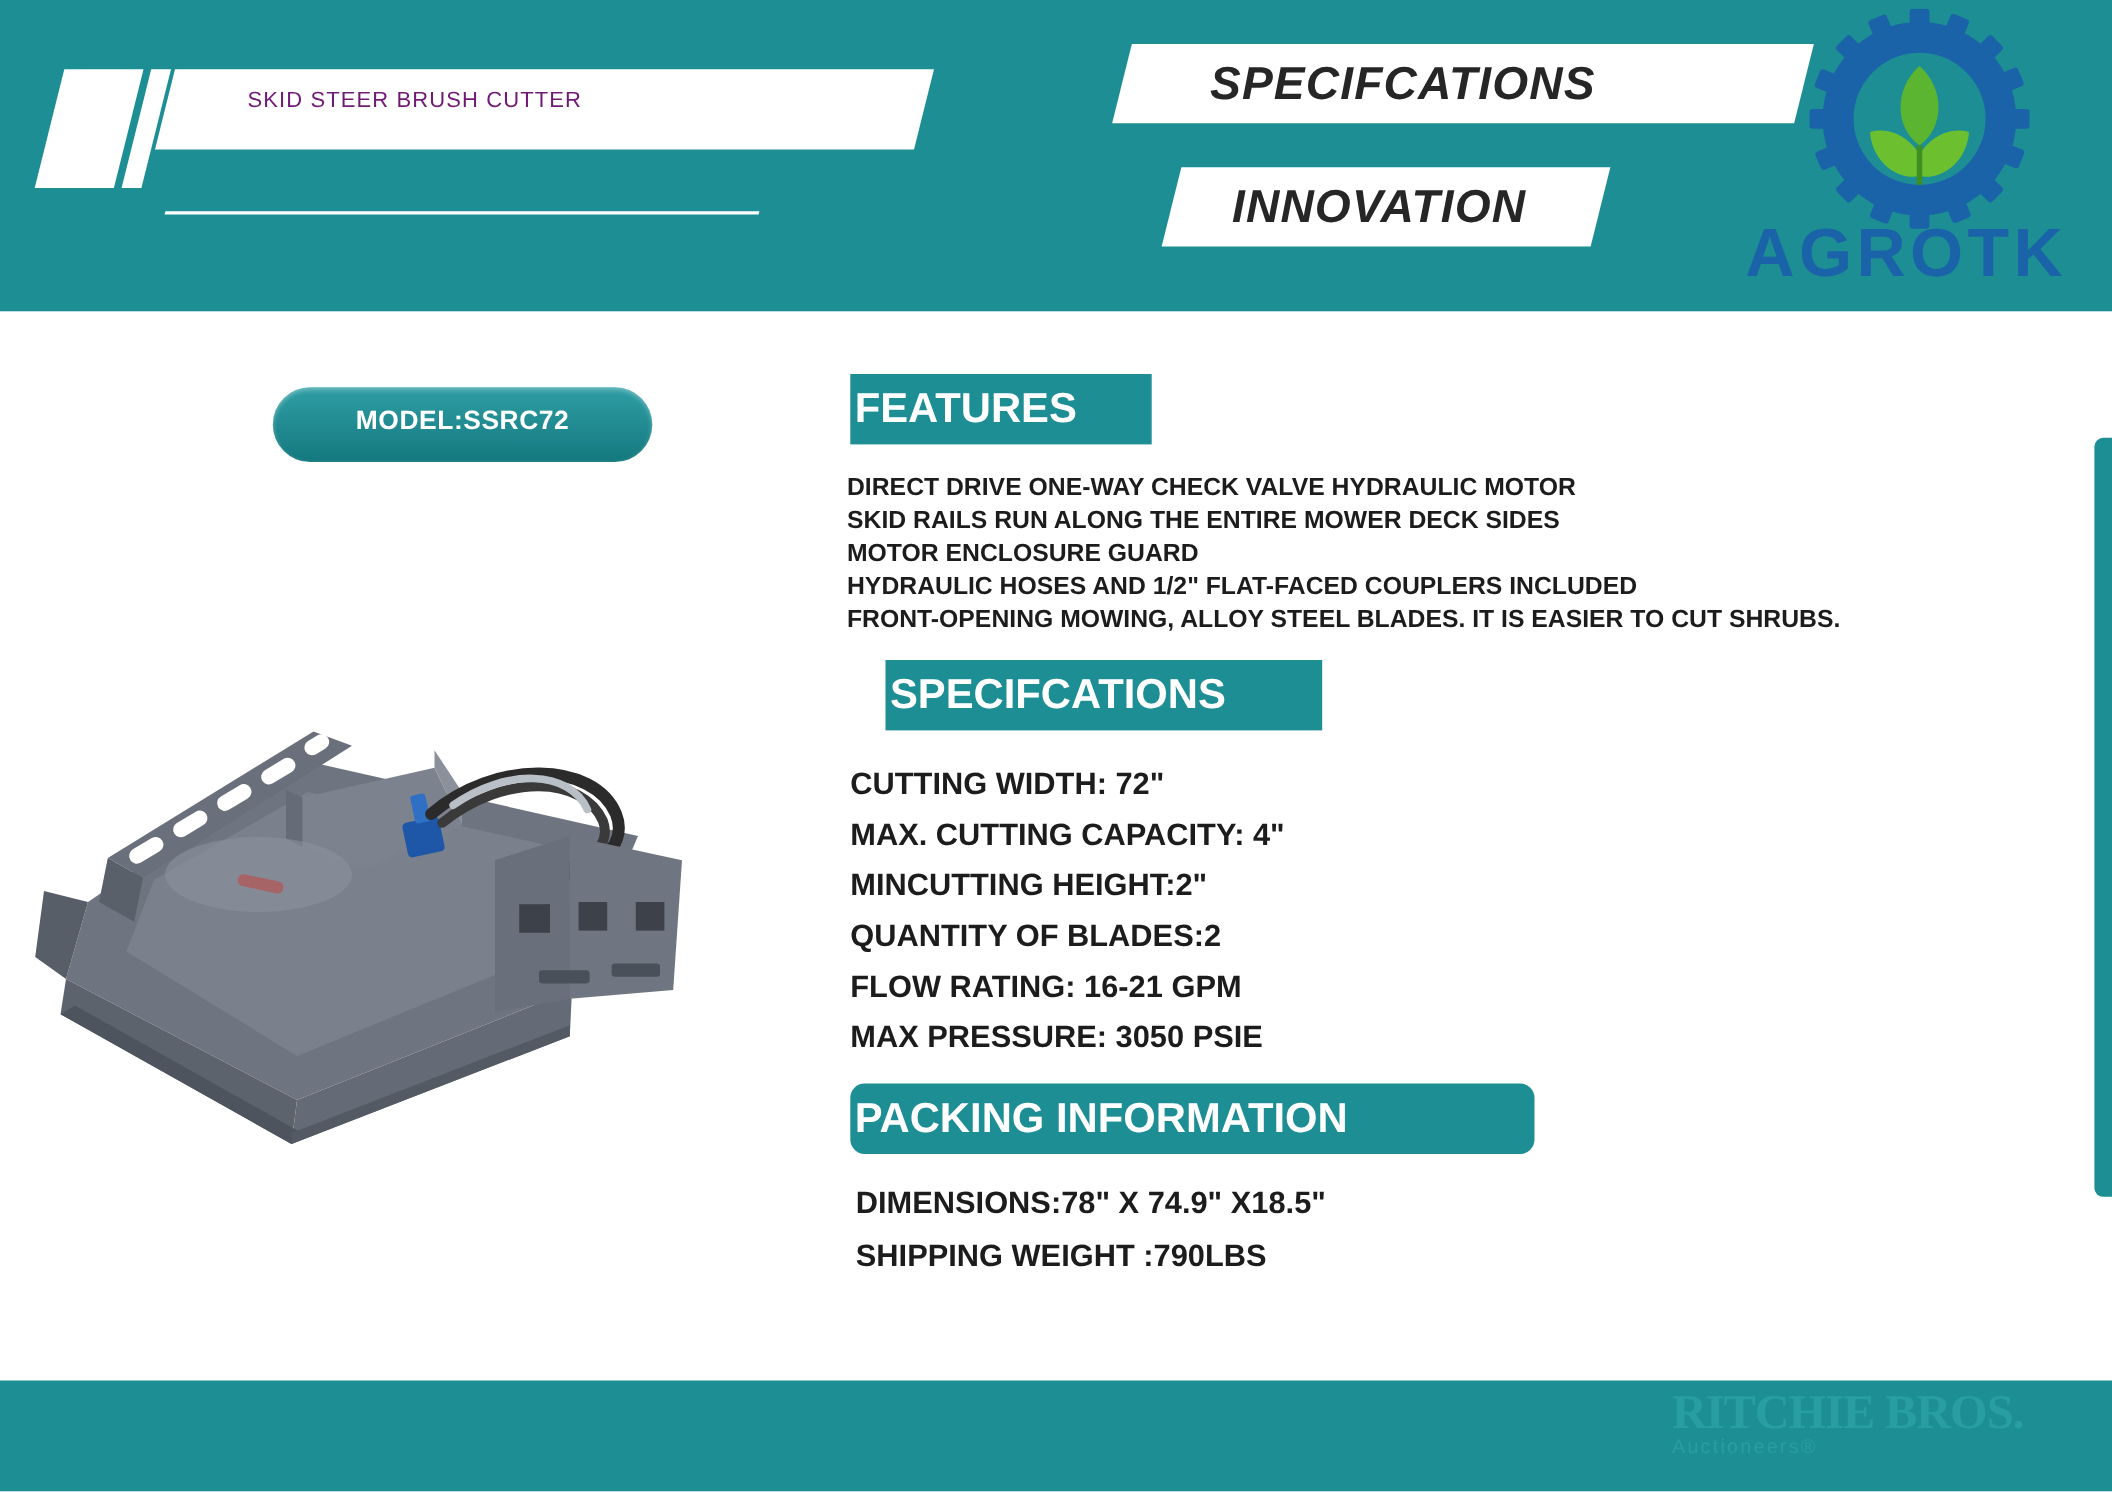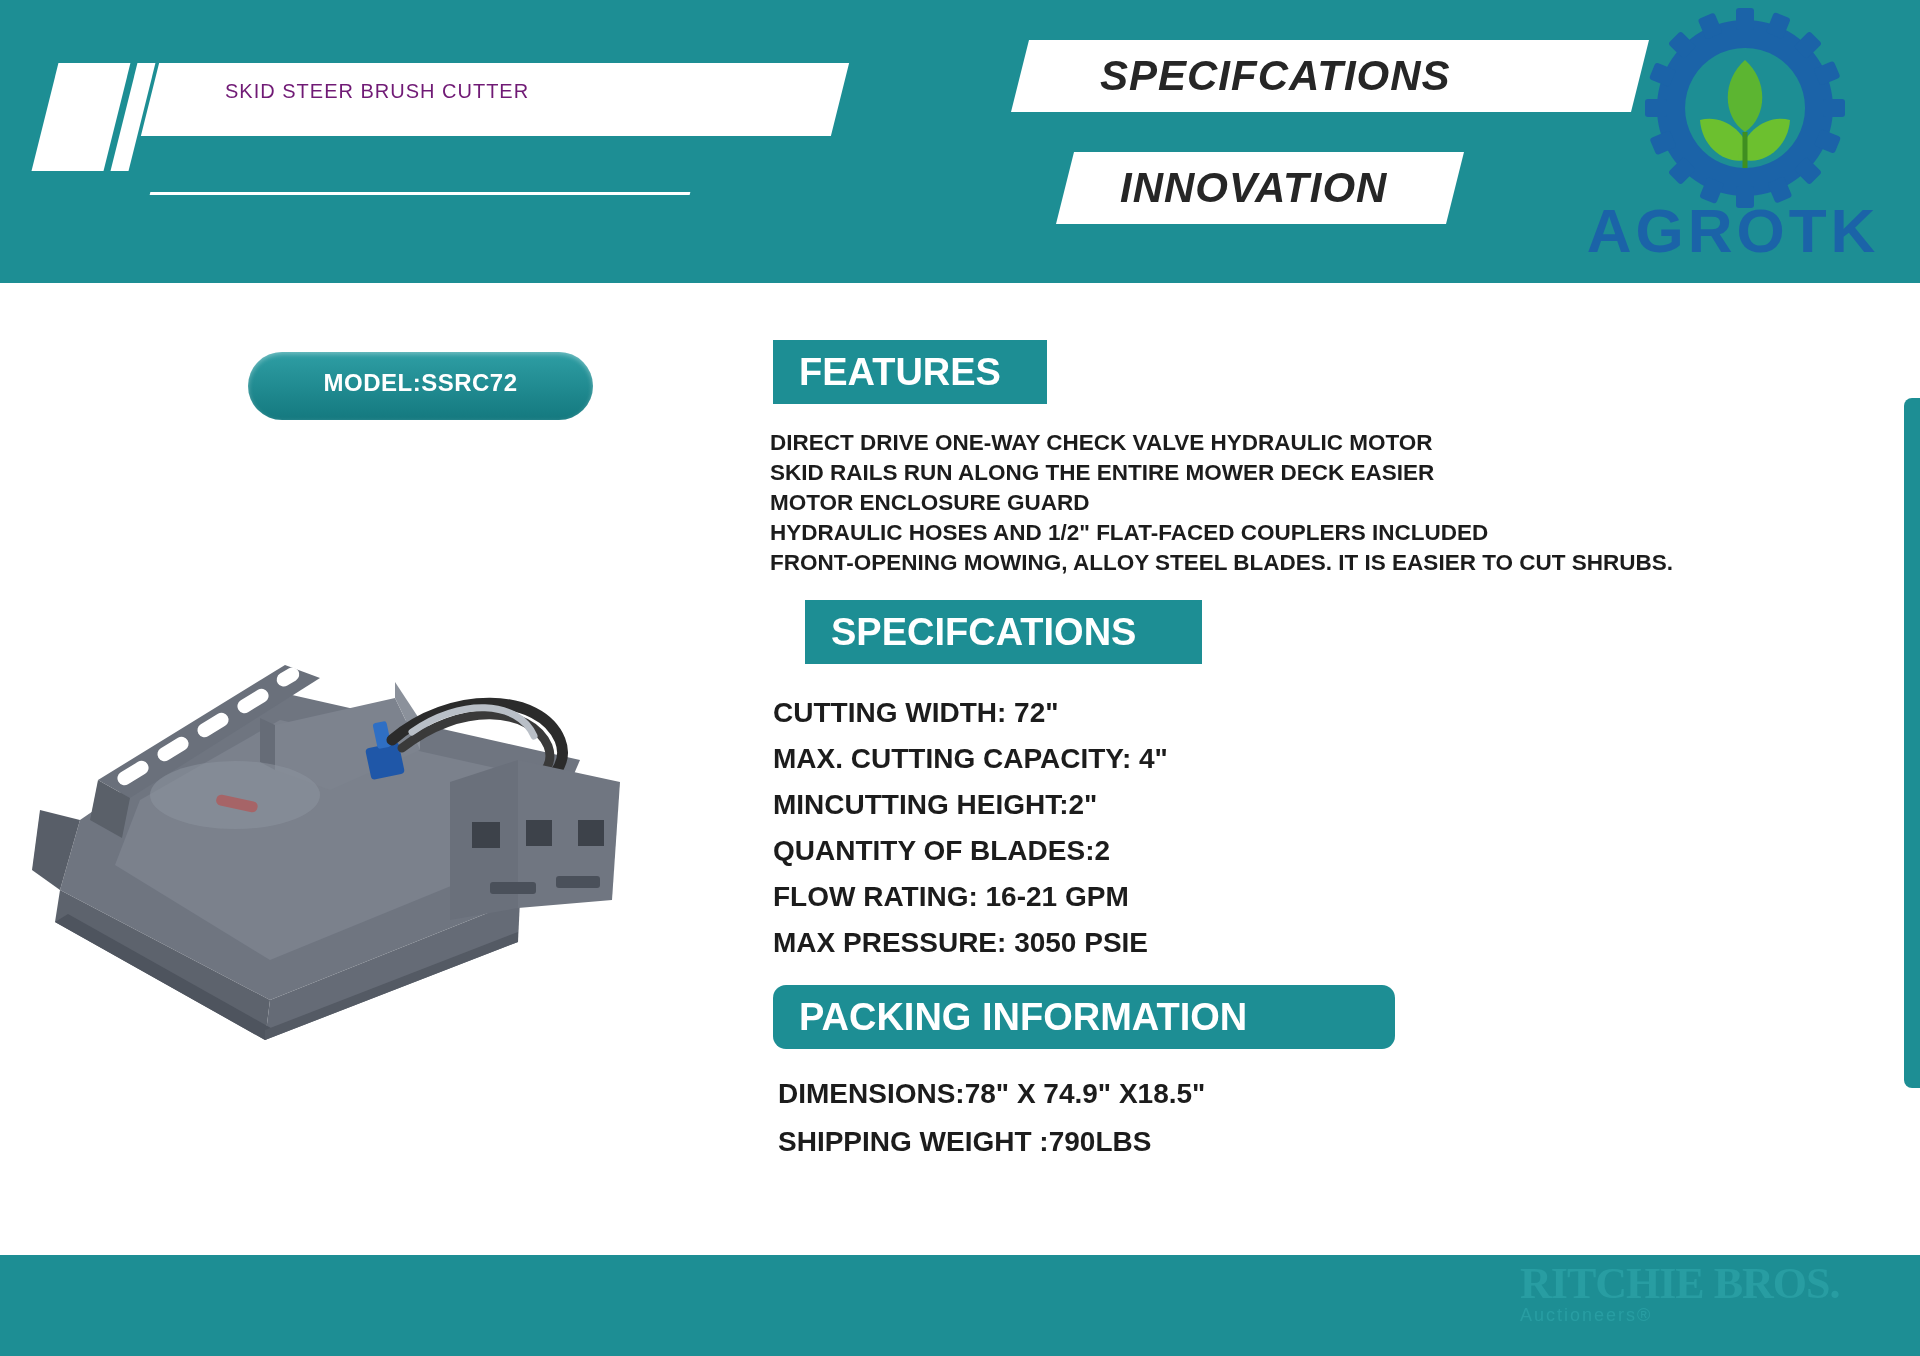--- a/index.html
+++ b/index.html
@@ -140,21 +140,21 @@
   }
 
   
   .sec-head {
     position: absolute;
     background: #1d8e94;
     color: #ffffff;
     font-weight: 700;
     display: flex;
     align-items: center;
-    padding-left: 26px;
+    padding-left: 4px;
     box-sizing: border-box;
   }
   .sec-head.features {
     left: 773px; top: 340px;
     width: 274px; height: 64px;
     font-size: 38px;
   }
   .sec-head.specs {
     left: 805px; top: 600px;
     width: 397px; height: 64px;
@@ -344,21 +344,21 @@
 
       <polygon points="35,352 245,470 258,462 48,344" fill="#4e545e"></polygon>
       <polygon points="245,470 498,372 498,362 245,460" fill="#545a64"></polygon>
     </svg>
   </div>
 
   <div class="sec-head features">FEATURES</div>
 
   <div class="features-list">
     <div>DIRECT DRIVE ONE-WAY CHECK VALVE HYDRAULIC MOTOR</div>
-    <div>SKID RAILS RUN ALONG THE ENTIRE MOWER DECK EASIER</div>
+    <div>SKID RAILS RUN ALONG THE ENTIRE MOWER DECK SIDES</div>
     <div>MOTOR ENCLOSURE GUARD</div>
     <div>HYDRAULIC HOSES AND 1/2" FLAT-FACED COUPLERS INCLUDED</div>
     <div>FRONT-OPENING MOWING, ALLOY STEEL BLADES. IT IS EASIER TO CUT SHRUBS.</div>
   </div>
 
   <div class="sec-head specs">SPECIFCATIONS</div>
 
   <div class="specs-list">
     <div>CUTTING WIDTH: 72"</div>
     <div>MAX. CUTTING CAPACITY: 4"</div>

